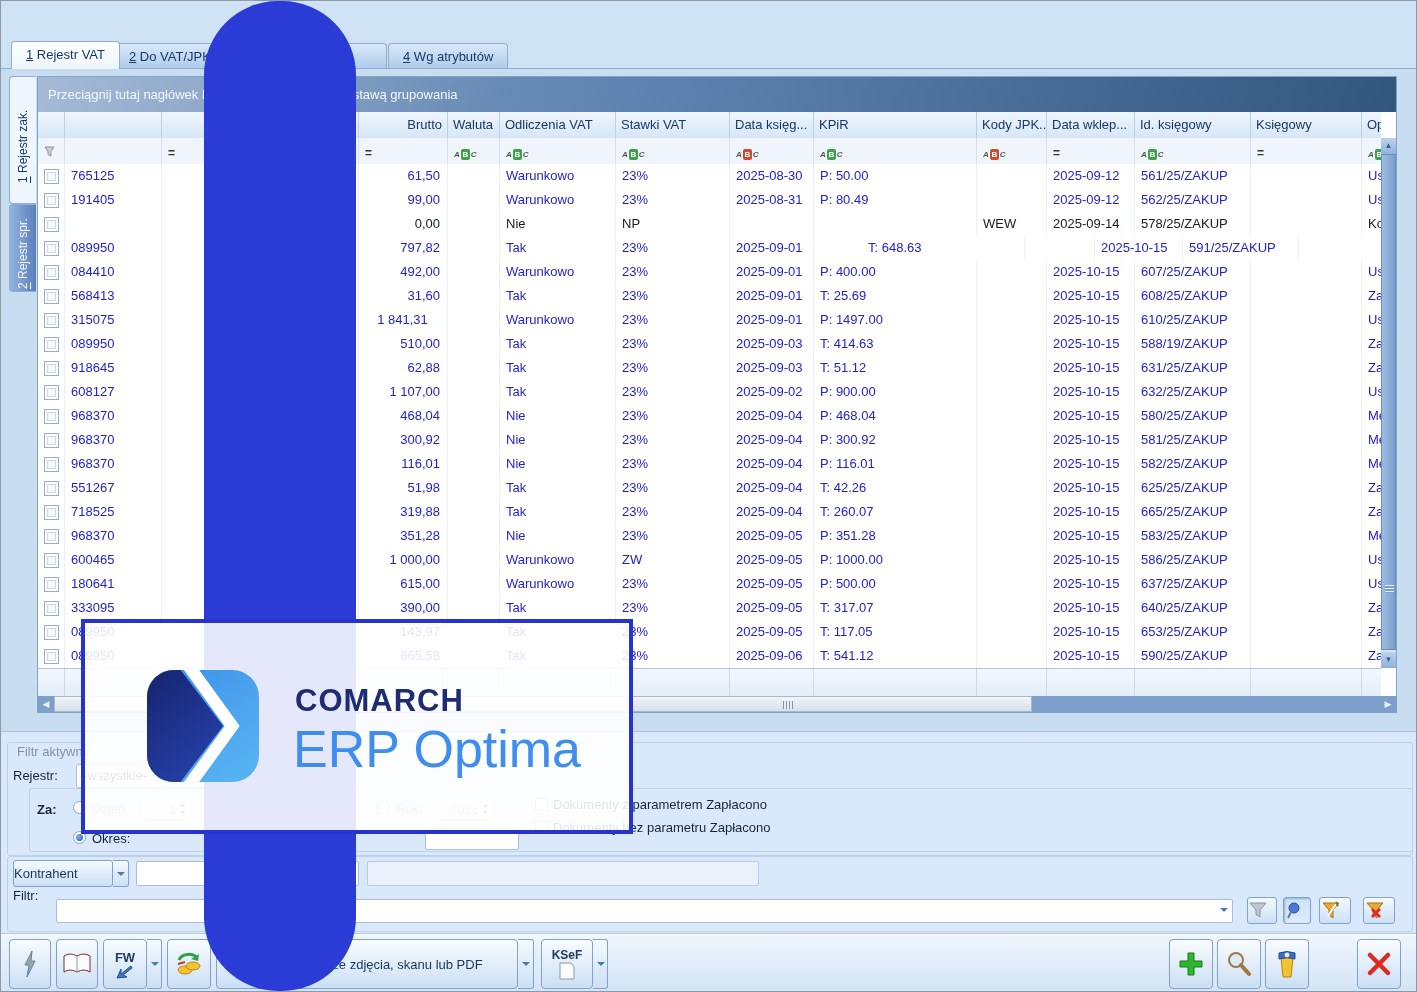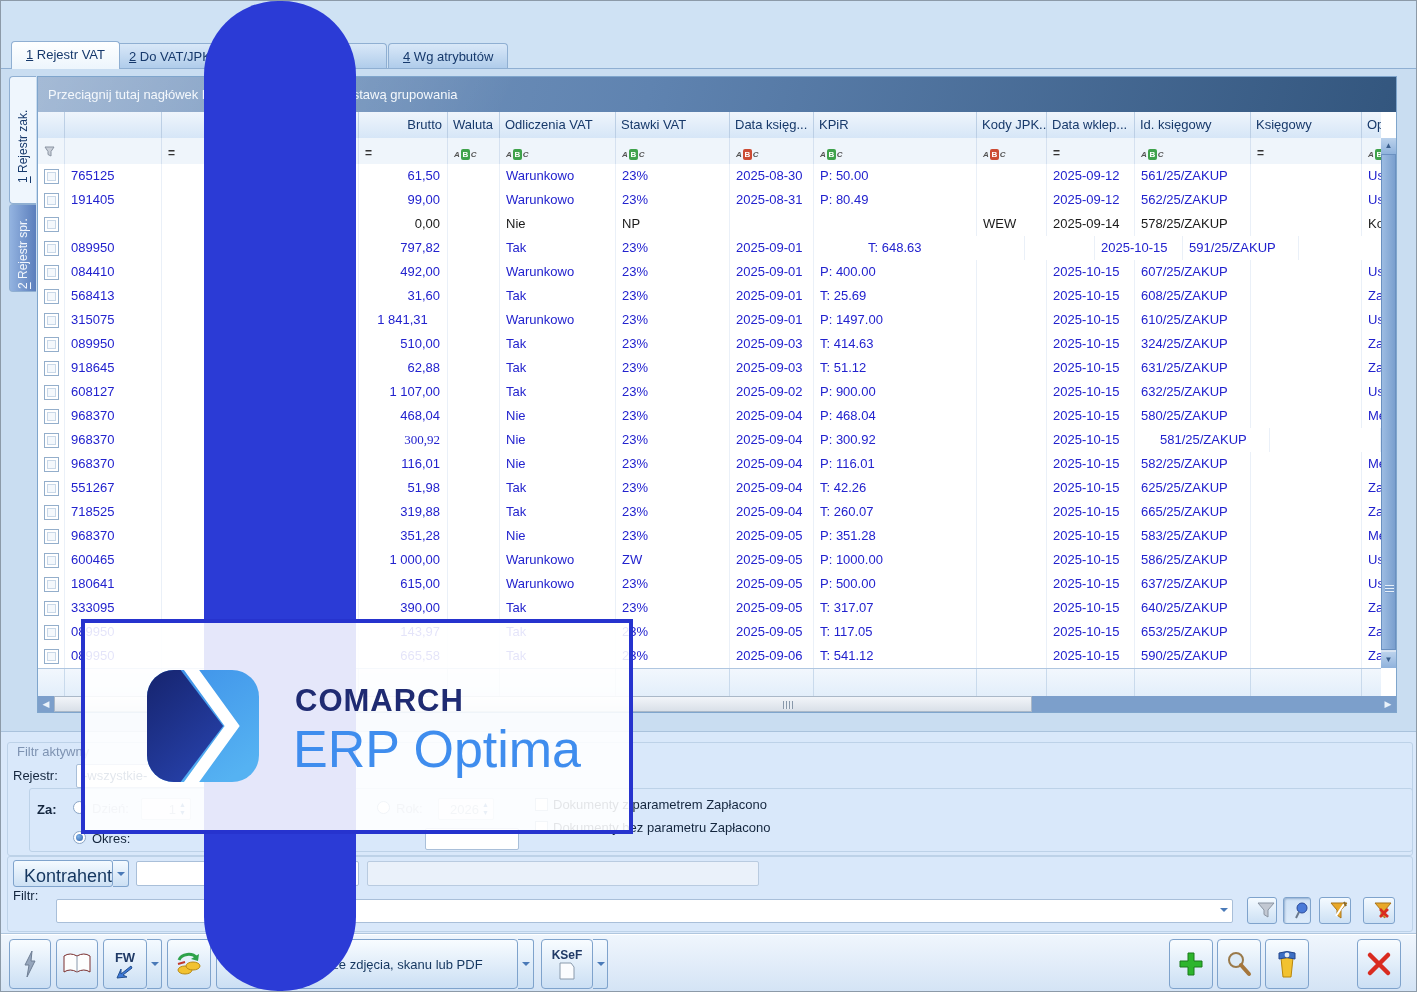--- a/index.html
+++ b/index.html
@@ -79,21 +79,21 @@
     font-size:13px;color:#14263E;padding:3px 6px 0 6px;white-space:nowrap;overflow:hidden;}
   .field.ro{background:#EAF1FA;border-color:#B9CBE0;}
   .field.dis{background:#F2F6FB;border-color:#C3D2E4;color:#9FAEC4;}
   .spin{position:absolute;right:3px;top:2px;width:9px;font-size:7px;line-height:8px;color:#4A7AB8;text-align:center;}
   .dd{position:absolute;right:4px;top:8px;width:0;height:0;border:4px solid transparent;border-top-color:#4A7AB8;}
   .radio{position:absolute;width:13px;height:13px;border:1px solid #8AA5C5;border-radius:50%;background:#fff;box-sizing:border-box;}
   .radio.sel::after{content:"";position:absolute;left:2px;top:2px;width:7px;height:7px;border-radius:50%;
     background:radial-gradient(circle at 35% 35%,#7FB2E8,#2D5FA8);}
   .chk{position:absolute;width:13px;height:13px;border:1px solid #9AB0CC;background:#fff;box-sizing:border-box;}
   .btn{position:absolute;box-sizing:border-box;border:1px solid #7FA3CC;border-radius:3px;
-    background:linear-gradient(#F4FAFF,#CCE0F4);font-size:18px;color:#14365F;text-align:right;}
+    background:linear-gradient(#F4FAFF,#CCE0F4);font-size:13px;color:#14365F;text-align:left;}
   .btn.pressed{background:linear-gradient(#CFE2F6,#DDEBFA);box-shadow:inset 1px 1px 2px rgba(70,110,160,.45);}
   .ddseg{position:absolute;box-sizing:border-box;border:1px solid #7FA3CC;border-left:none;border-radius:0 3px 3px 0;
     background:linear-gradient(#F4FAFF,#CCE0F4);}
   .ddseg::after{content:"";position:absolute;left:4px;top:45%;border:4px solid transparent;border-top-color:#4A7AB8;}
   
   #toolbar{left:0;top:932px;width:1417px;height:60px;background:linear-gradient(#F0F6FD,#D3E3F5);
     border-top:1px solid #AFC6DE;box-shadow:inset 0 1px 0 #fff;}
   .tbtn{position:absolute;top:5px;height:50px;box-sizing:border-box;border:1px solid #7FA3CC;border-radius:4px;
     background:linear-gradient(#F8FCFF,#CBDFF4);display:flex;align-items:center;justify-content:center;
     font-size:13px;color:#14365F;}
@@ -338,21 +338,21 @@
           <div class="cell" style="width: 98px;"></div>
           <div class="cell" style="width: 99px;"></div>
           <div class="cell r" style="width: 89px;">510,00</div>
           <div class="cell" style="width: 52px;"></div>
           <div class="cell" style="width: 116px;">Tak</div>
           <div class="cell" style="width: 114px;">23%</div>
           <div class="cell" style="width: 84px;">2025-09-03</div>
           <div class="cell" style="width: 163px;">T: 414.63</div>
           <div class="cell" style="width: 70px;"></div>
           <div class="cell" style="width: 88px;">2025-10-15</div>
-          <div class="cell" style="width: 116px;">324/25/ZAKUP</div>
+          <div class="cell" style="width: 116px;">588/19/ZAKUP</div>
           <div class="cell" style="width: 111px;"></div>
           <div class="cell" style="width: 60px;">Za</div>
         </div>
         <div class="row">
           <div class="cell" style="width: 27px;">
             <div class="cb"></div>
           </div>
           <div class="cell" style="width: 97px;">918645</div>
           <div class="cell" style="width: 98px;"></div>
           <div class="cell" style="width: 99px;"></div>
@@ -406,29 +406,29 @@
           <div class="cell" style="width: 111px;"></div>
           <div class="cell" style="width: 60px;">Me</div>
         </div>
         <div class="row">
           <div class="cell" style="width: 27px;">
             <div class="cb"></div>
           </div>
           <div class="cell" style="width: 97px;">968370</div>
           <div class="cell" style="width: 98px;"></div>
           <div class="cell" style="width: 99px;"></div>
-          <div class="cell r" style="width: 89px; font-family: Liberation Serif, serif;">300,92</div>
+          <div class="cell r" style="width: 89px;">300,92</div>
           <div class="cell" style="width: 52px;"></div>
           <div class="cell" style="width: 116px;">Nie</div>
           <div class="cell" style="width: 114px;">23%</div>
           <div class="cell" style="width: 84px;">2025-09-04</div>
           <div class="cell" style="width: 163px;">P: 300.92</div>
           <div class="cell" style="width: 70px;"></div>
           <div class="cell" style="width: 88px;">2025-10-15</div>
-          <div class="cell" style="width: 116px; margin-left: 19px;">581/25/ZAKUP</div>
+          <div class="cell" style="width: 116px;">581/25/ZAKUP</div>
           <div class="cell" style="width: 111px;"></div>
           <div class="cell" style="width: 60px;">Me</div>
         </div>
         <div class="row">
           <div class="cell" style="width: 27px;">
             <div class="cb"></div>
           </div>
           <div class="cell" style="width: 97px;">968370</div>
           <div class="cell" style="width: 98px;"></div>
           <div class="cell" style="width: 99px;"></div>

